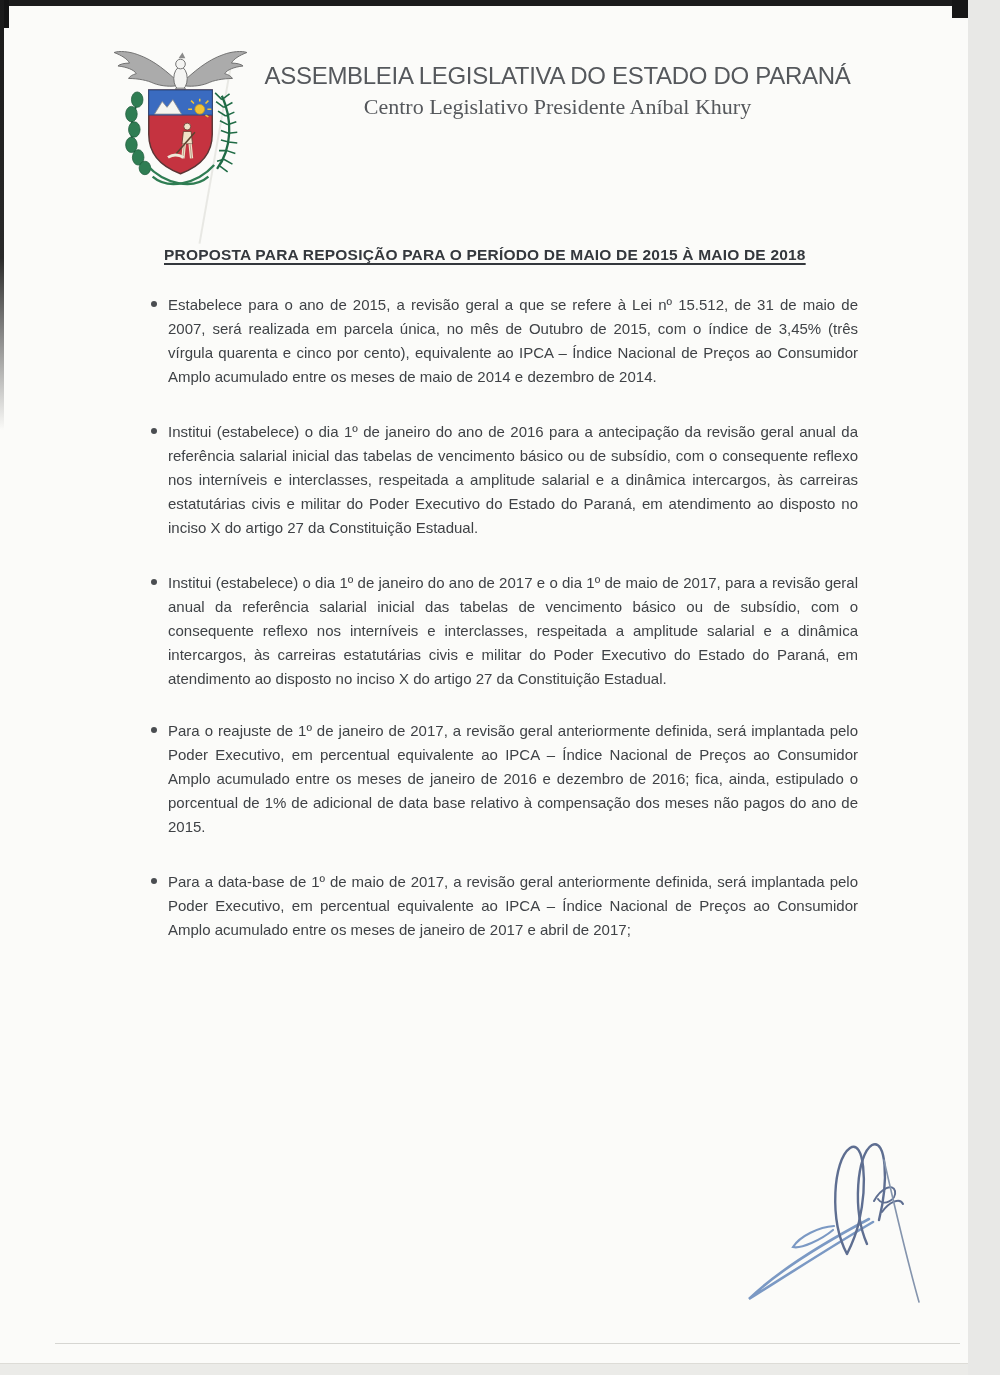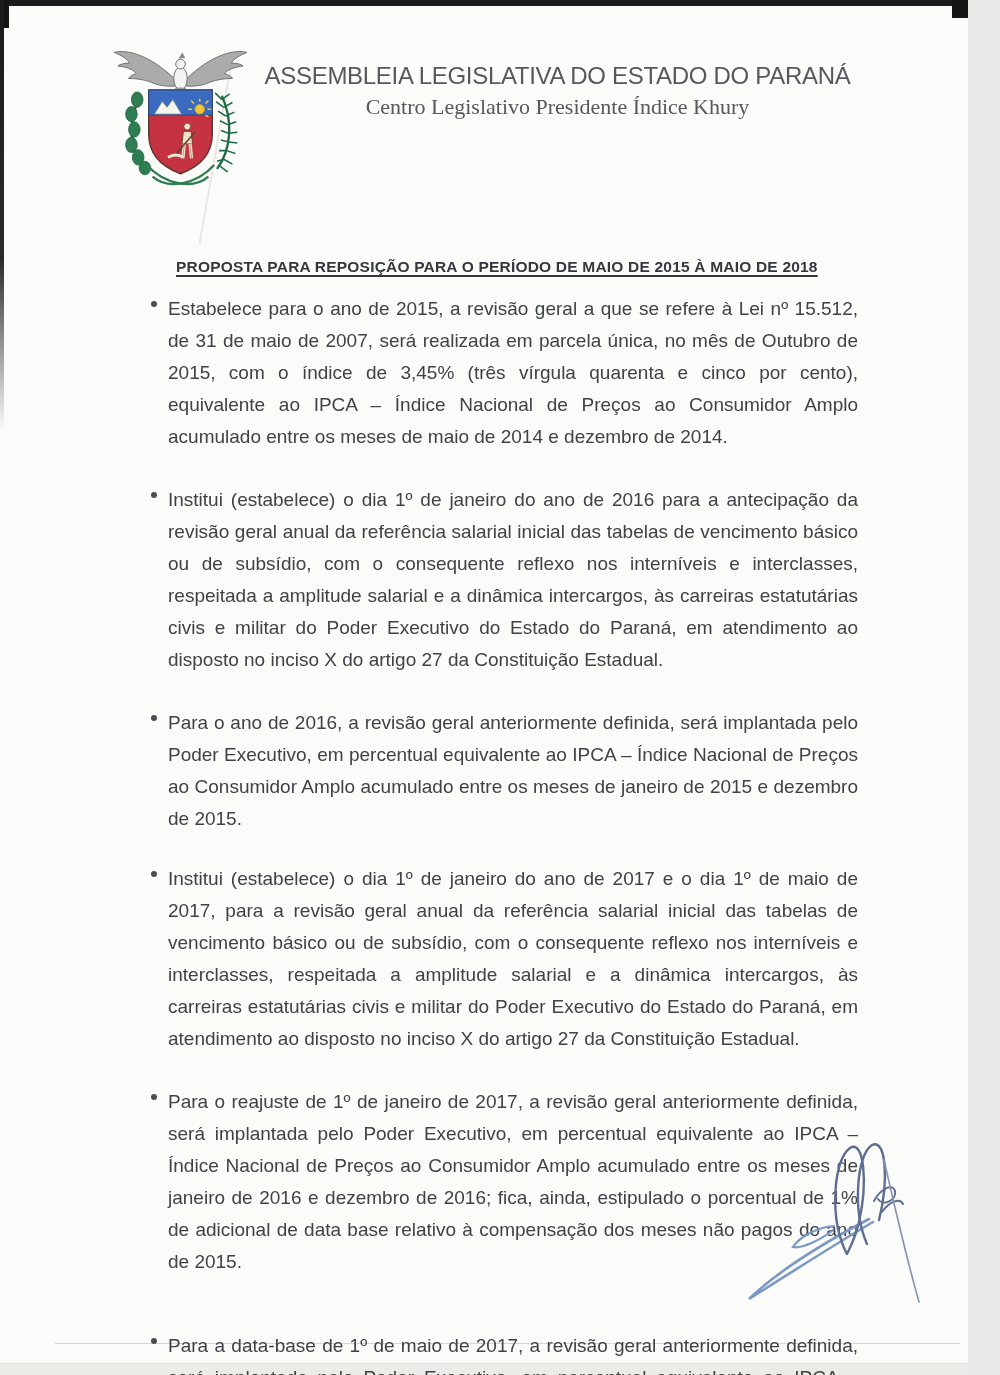--- a/index.html
+++ b/index.html
@@ -54,36 +54,36 @@
   .org-name{
     margin:0;font-size:24px;font-weight:400;letter-spacing:-.3px;
     font-family:"Liberation Sans","DejaVu Sans",sans-serif;
   }
   .center-name{
     margin:4px 0 0 0;font-size:22px;font-weight:400;
     font-family:"Liberation Serif","DejaVu Serif",serif;
   }
   
   .doc-title{
-    position:absolute;left:160px;top:242px;margin:16px;
+    position:absolute;left:160px;top:242px;margin:4px;
     font-size:15.5px;font-weight:700;letter-spacing:.2px;
     color:#34383d;
     text-decoration:underline;
     text-underline-offset:3px;
     text-decoration-thickness:1.5px;
   }
   ul.bullets{
     position:absolute;left:150px;top:293px;width:708px;
     margin:0;padding:0;list-style:none;
   }
   ul.bullets li{
     position:relative;
     padding-left:18px;
     margin-bottom:31px;
-    font-size:19px;line-height:32px;
+    font-size:15px;line-height:24px;
     color:var(--ink);
     text-align:justify;
   }
   ul.bullets li::before{
     content:"";
     position:absolute;left:1px;top:8px;
     width:6px;height:6px;border-radius:50%;
     background:#4a4d51;
   }
   ul.bullets li:nth-child(3){margin-bottom:28px;}
@@ -151,29 +151,28 @@
         <path d="M79,108 L77.5,123 M85,108 L86.5,123" stroke="#f0e2c8" stroke-width="3.4" fill="none"></path>
         <path d="M79,108 L77.5,123 M85,108 L86.5,123" stroke="#6a3a30" stroke-width="0.7" fill="none" opacity="0.6"></path>
         <path d="M68,121 L90,96" stroke="#5c4430" stroke-width="1.6" fill="none"></path>
         <path d="M62,122 Q70,117 78,122" stroke="#efe7d8" stroke-width="3" fill="none"></path>
       </g>
     </g>
   </svg>
 
   <div class="header-text">
     <h1 class="org-name">ASSEMBLEIA LEGISLATIVA DO ESTADO DO PARANÁ</h1>
-    <h2 class="center-name">Centro Legislativo Presidente Índice Khury</h2>
+    <h2 class="center-name">Centro Legislativo Presidente Aníbal Khury</h2>
   </div>
 
   <h3 class="doc-title">PROPOSTA PARA REPOSIÇÃO PARA O PERÍODO DE MAIO DE 2015 À MAIO DE 2018</h3>
 
   <ul class="bullets">
     <li>Estabelece para o ano de 2015, a revisão geral a que se refere à Lei nº 15.512, de 31 de maio de 2007, será realizada em parcela única, no mês de Outubro de 2015, com o índice de 3,45% (três vírgula quarenta e cinco por cento), equivalente ao IPCA – Índice Nacional de Preços ao Consumidor Amplo acumulado entre os meses de maio de 2014 e dezembro de 2014.</li>
     <li>Institui (estabelece) o dia 1º de janeiro do ano de 2016 para a antecipação da revisão geral anual da referência salarial inicial das tabelas de vencimento básico ou de subsídio, com o consequente reflexo nos interníveis e interclasses, respeitada a amplitude salarial e a dinâmica intercargos, às carreiras estatutárias civis e militar do Poder Executivo do Estado do Paraná, em atendimento ao disposto no inciso X do artigo 27 da Constituição Estadual.</li>
-    <li>Para o ano de 2016, a revisão geral anteriormente definida, será implantada pelo Poder Executivo, em percentual equivalente ao IPCA – Índice Nacional de Preços ao Consumidor Amplo acumulado entre os meses de janeiro de 2015 e dezembro de 2015.</li>
     <li>Institui (estabelece) o dia 1º de janeiro do ano de 2017 e o dia 1º de maio de 2017, para a revisão geral anual da referência salarial inicial das tabelas de vencimento básico ou de subsídio, com o consequente reflexo nos interníveis e interclasses, respeitada a amplitude salarial e a dinâmica intercargos, às carreiras estatutárias civis e militar do Poder Executivo do Estado do Paraná, em atendimento ao disposto no inciso X do artigo 27 da Constituição Estadual.</li>
     <li>Para o reajuste de 1º de janeiro de 2017, a revisão geral anteriormente definida, será implantada pelo Poder Executivo, em percentual equivalente ao IPCA – Índice Nacional de Preços ao Consumidor Amplo acumulado entre os meses de janeiro de 2016 e dezembro de 2016; fica, ainda, estipulado o porcentual de 1% de adicional de data base relativo à compensação dos meses não pagos do ano de 2015.</li>
     <li>Para a data-base de 1º de maio de 2017, a revisão geral anteriormente definida, será implantada pelo Poder Executivo, em percentual equivalente ao IPCA – Índice Nacional de Preços ao Consumidor Amplo acumulado entre os meses de janeiro de 2017 e abril de 2017;</li>
   </ul>
 
   <svg class="signature" width="220" height="220" viewBox="0 0 220 220" aria-hidden="true">
     <g fill="none" stroke-linecap="round">
 
       <path d="M136,97 C100,116 48,146 16,177 C62,148 104,121 140,100" stroke="#7b99c4" stroke-width="2.6"></path>
       <path d="M100,108 C88,118 68,127 60,125 C67,114 86,105 101,104" stroke="#7b99c4" stroke-width="2.2"></path>

